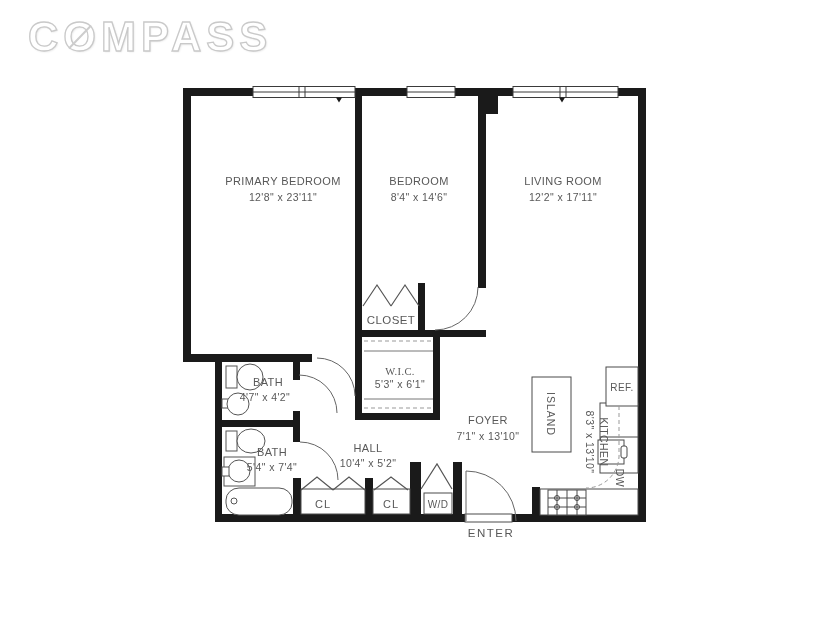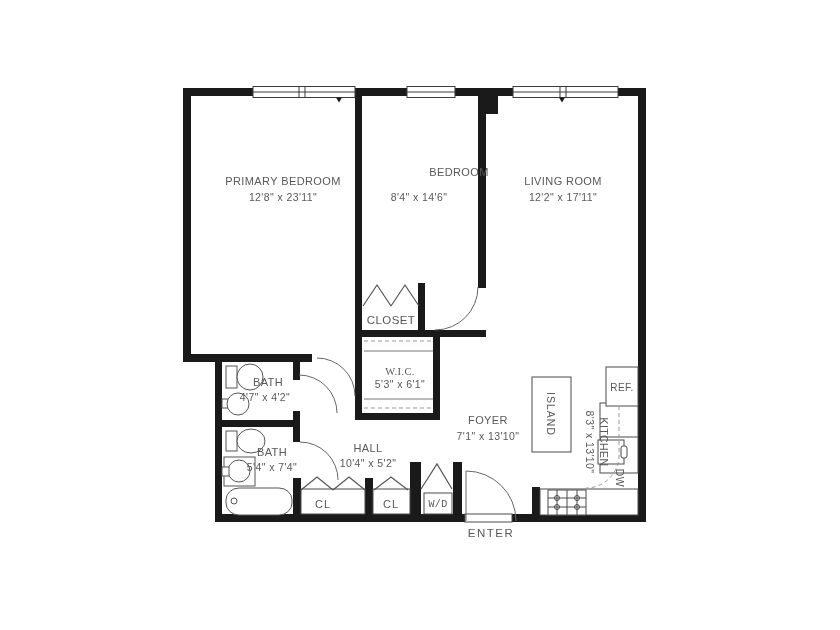--- a/index.html
+++ b/index.html
@@ -20,20 +20,21 @@
        font-size:11px;letter-spacing:.4px;text-align:center;}
   .dims{font-size:10.5px;}
   .rot{transform:translate(-50%,-50%) rotate(90deg);}
   .kblock{line-height:14px;}
 </style>
 </head>
 <body>
 
 <div class="page">
 
+  <div class="logo"><span>C</span><span class="o-wrap"><span>O</span><span class="o-slash"></span></span><span>MPASS</span></div>
 
   <div class="plan">
 
     <svg width="840" height="630" viewBox="0 0 840 630">
 
       <g fill="#1a1a1a" stroke="none">
         <rect x="183" y="88" width="463" height="8"></rect>
         <rect x="183" y="88" width="8" height="274"></rect>
         <rect x="183" y="354" width="129" height="8"></rect>
         <rect x="355" y="88" width="7" height="332"></rect>
@@ -132,21 +133,21 @@
         <circle cx="239" cy="471" r="11"></circle>
         <rect x="222" y="467" width="7" height="9"></rect>
         <rect x="226" y="488" width="66" height="27" rx="13" ry="12"></rect>
         <circle cx="234" cy="501" r="3"></circle>
       </g>
     </svg>
 
     <div class="lbl" style="left:283px;top:181px;">PRIMARY BEDROOM</div>
     <div class="lbl dims" style="left:283px;top:197px;">12'8" x 23'11"</div>
 
-    <div class="lbl" style="left:419px;top:172px;margin-left:40px;">BEDROOM</div>
+    <div class="lbl" style="left:419px;top:181px;">BEDROOM</div>
     <div class="lbl dims" style="left:419px;top:197px;">8'4" x 14'6"</div>
 
     <div class="lbl" style="left:563px;top:181px;">LIVING ROOM</div>
     <div class="lbl dims" style="left:563px;top:197px;">12'2" x 17'11"</div>
 
     <div class="lbl" style="left:391px;top:320px;font-size:11.5px;">CLOSET</div>
 
     <div class="lbl dims" style="left:400px;top:371px;font-family:Liberation Serif, serif;">W.I.C.</div>
     <div class="lbl dims" style="left:400px;top:384px;">5'3" x 6'1"</div>
 
@@ -164,19 +165,19 @@
 
     <div class="lbl dims rot" style="left:551px;top:414px;letter-spacing:1px;">ISLAND</div>
 
     <div class="lbl rot kblock" style="left:597px;top:442px;">
       <div class="dims">KITCHEN</div>
       <div class="dims">8'3" x 13'10"</div>
     </div>
 
     <div class="lbl" style="left:622px;top:387px;font-size:10px;">REF.</div>
     <div class="lbl rot" style="left:620px;top:478px;font-size:10.5px;">DW</div>
-    <div class="lbl" style="left:438px;top:504px;font-size:10px;font-family:Liberation Mono, monospace;">W/D</div>
+    <div class="lbl" style="left:438px;top:504px;font-size:10px;">W/D</div>
     <div class="lbl" style="left:323px;top:504px;letter-spacing:1px;">CL</div>
     <div class="lbl" style="left:391px;top:504px;letter-spacing:1px;">CL</div>
     <div class="lbl" style="left:491px;top:533px;font-size:11.5px;letter-spacing:1.5px;text-align:right;">ENTER</div>
 
   </div>
 </div>
 
 </body></html>

